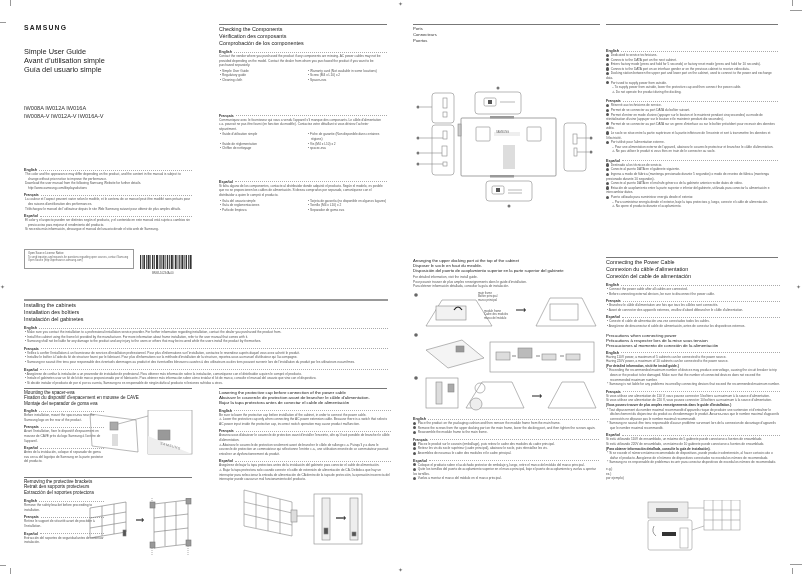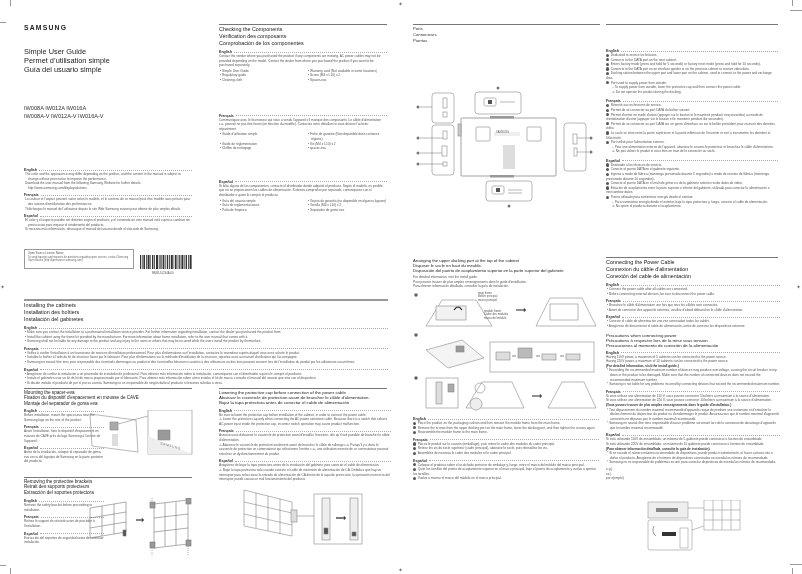--- a/index.html
+++ b/index.html
@@ -34,21 +34,21 @@
 <div class="crop" style="left:792px;top:568px;width:0.6px;height:6px;"></div>
 <div class="crosshair" style="left:398px;top:0px;">✦</div>
 <div class="crosshair" style="left:0px;top:283px;">✦</div>
 <div class="crosshair" style="left:796px;top:283px;">✦</div>
 <div class="crosshair" style="left:398px;top:566px;">✦</div>
 
 <div class="abs" style="left:24px;top:24px;width:170px;">
   <div style="font-size:6.8px;font-weight:bold;letter-spacing:1.2px;color:#222;">SAMSUNG</div>
   <div style="margin-top:16px;">
     <div class="h3b" style="font-size:7.4px;line-height:9px;">Simple User Guide</div>
-    <div class="h3b" style="font-size:7.4px;line-height:9px;">Permet d’utilisation simple</div>
+    <div class="h3b" style="font-size:7.4px;line-height:9px;">Avant d’utilisation simple</div>
     <div class="h3b" style="font-size:7.4px;line-height:9px;">Guía del usuario simple</div>
   </div>
   <div style="margin-top:30px;">
     <div style="font-size:5.6px;line-height:8px;color:#333;">IW008A IW012A IW016A</div>
     <div style="font-size:5.6px;line-height:8px;color:#333;">IW008A-V IW012A-V IW016A-V</div>
   </div>
 </div>
 
 <div class="abs" style="left:24px;top:165px;width:168px;">
   <div class="lang">

